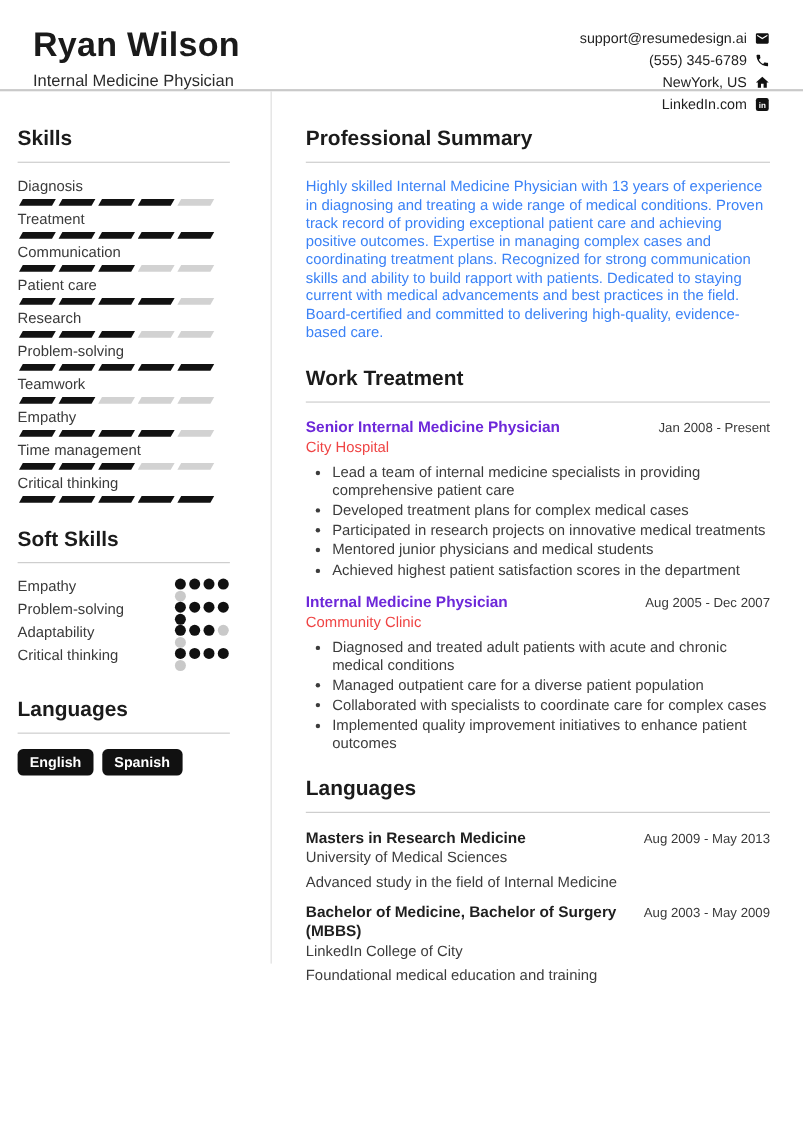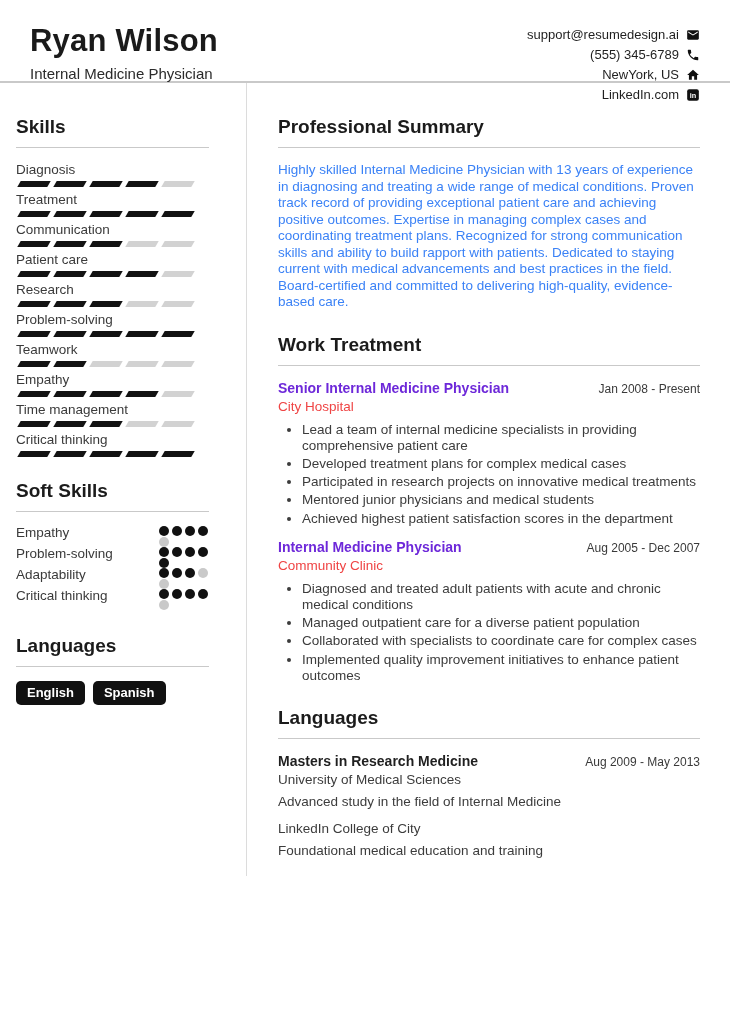--- a/index.html
+++ b/index.html
@@ -337,20 +337,24 @@
         <div id="edu-list">
             <div class="edu">
               <div class="edu-head">
                 <h3 class="degree">Masters in Research Medicine</h3>
                 <span class="edu-dates">Aug 2009 - May 2013</span>
               </div>
               <div class="school">University of Medical Sciences</div>
               <div class="edu-desc">Advanced study in the field of Internal Medicine</div>
             </div>
             <div class="edu">
+              <div class="edu-head">
+                <h3 class="degree">Bachelor of Medicine, Bachelor of Surgery (MBBS)</h3>
+                <span class="edu-dates">Aug 2003 - May 2009</span>
+              </div>
               <div class="school">LinkedIn College of City</div>
               <div class="edu-desc">Foundational medical education and training</div>
             </div>
           </div>
       </div>
     </div>
 
   </div>
 </div>
 

